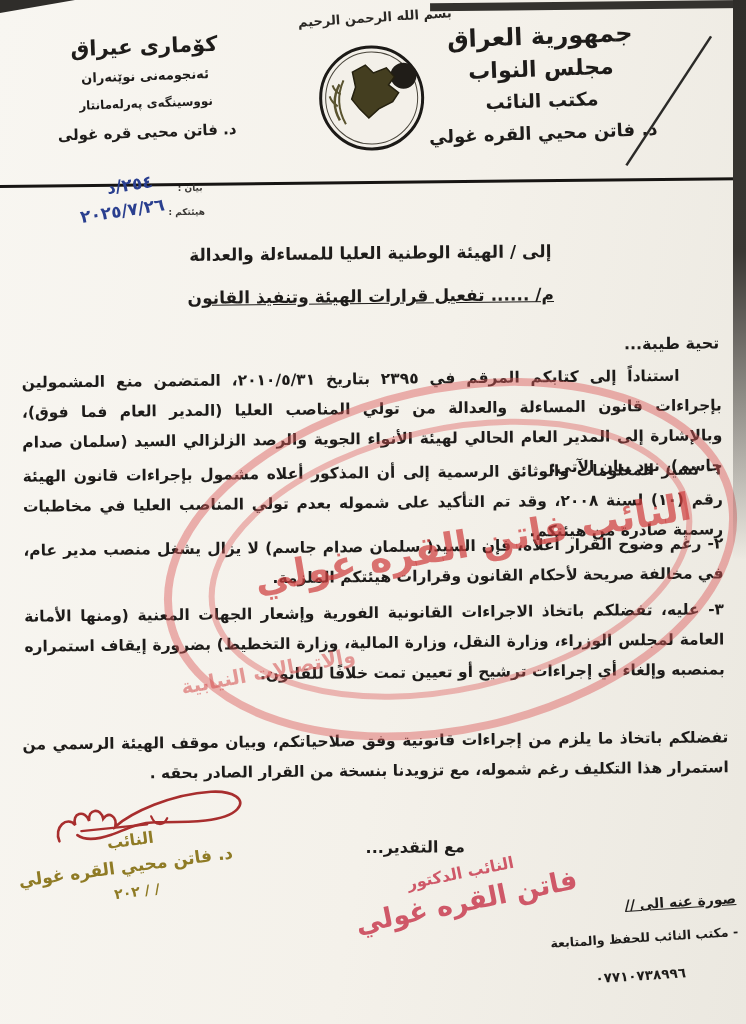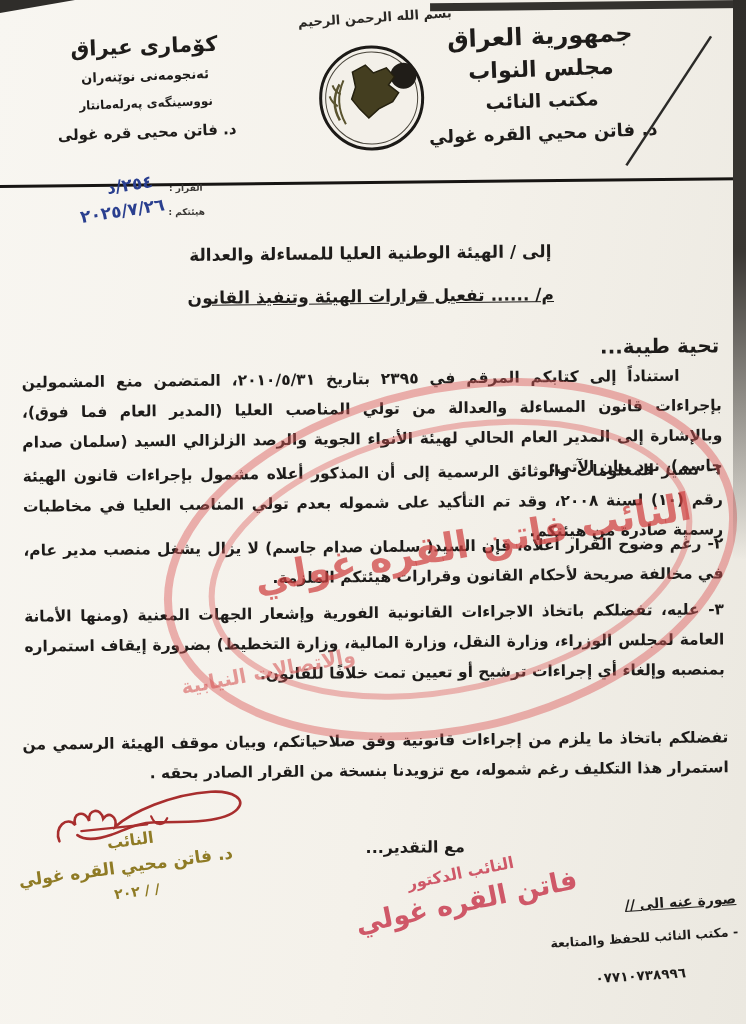--- a/index.html
+++ b/index.html
@@ -58,21 +58,21 @@
     transform:rotate(-8deg);letter-spacing:2px;
   }
   .ref-num-value{top:172px;right:590px;}
   .ref-date-value{top:198px;right:578px;}
   
   .to-line{position:absolute;top:243px;left:0;width:746px;text-align:center;font-size:17px;font-weight:bold;}
   .subject-line{
     position:absolute;top:286px;left:0;width:746px;text-align:center;
     font-size:17px;font-weight:bold;text-decoration:underline;
   }
-  .greeting{position:absolute;top:337px;right:25px;font-size:20px;font-weight:bold;margin-left:47px;}
+  .greeting{position:absolute;top:337px;right:25px;font-size:16px;font-weight:bold;margin-left:47px;}
   .para{
     position:absolute;right:23px;width:700px;font-size:15.5px;font-weight:bold;
     line-height:30px;text-align:justify;text-align-last:right;
   }
   .intro{top:364px;text-indent:42px;}
   .item1{top:458px;}
   .item2{top:532px;}
   .item3{top:598px;}
   .closing{top:726px;width:706px;right:20px;}
   .regards{position:absolute;top:838px;left:362px;font-size:16px;font-weight:bold;}
@@ -145,21 +145,21 @@
       <div class="l2">نووسینگەی پەرلەمانتار</div>
       <div class="l3">د. فاتن محیی قره غولی</div>
     </div>
 
     <svg class="pen-stroke" width="746" height="200">
       <line x1="716" y1="40" x2="630" y2="168" stroke="#2b2a28" stroke-width="2.5"></line>
     </svg>
 
     <div class="hdr-divider"></div>
 
-    <div class="ref-label ref-num-label">القرار :</div>
+    <div class="ref-label ref-num-label">بيان :</div>
     <div class="ref-value ref-num-value">٢٥٤/د</div>
     <div class="ref-label ref-date-label">هيئتكم :</div>
     <div class="ref-value ref-date-value">٢٠٢٥/٧/٢٦</div>
 
     <div class="to-line">إلى / الهيئة الوطنية العليا للمساءلة والعدالة</div>
     <div class="subject-line">م/ ...... تفعيل قرارات الهيئة وتنفيذ القانون</div>
     <div class="greeting">تحية طيبة...</div>
     <div class="para intro">استناداً إلى كتابكم المرقم في ٢٣٩٥ بتاريخ ٢٠١٠/٥/٣١، المتضمن منع المشمولين بإجراءات قانون المساءلة والعدالة من تولي المناصب العليا (المدير العام فما فوق)، وبالإشارة إلى المدير العام الحالي لهيئة الأنواء الجوية والرصد الزلزالي السيد (سلمان صدام جاسم)، نود بيان الآتي:</div>
     <div class="para item1">١- تشير المعلومات والوثائق الرسمية إلى أن المذكور أعلاه مشمول بإجراءات قانون الهيئة رقم (١٠) لسنة ٢٠٠٨، وقد تم التأكيد على شموله بعدم تولي المناصب العليا في مخاطبات رسمية صادرة من هيئتكم.</div>
     <div class="para item2">٢- رغم وضوح القرار أعلاه، فإن السيد( سلمان صدام جاسم) لا يزال يشغل منصب مدير عام، في مخالفة صريحة لأحكام القانون وقرارات هيئتكم الملزمة.</div>

